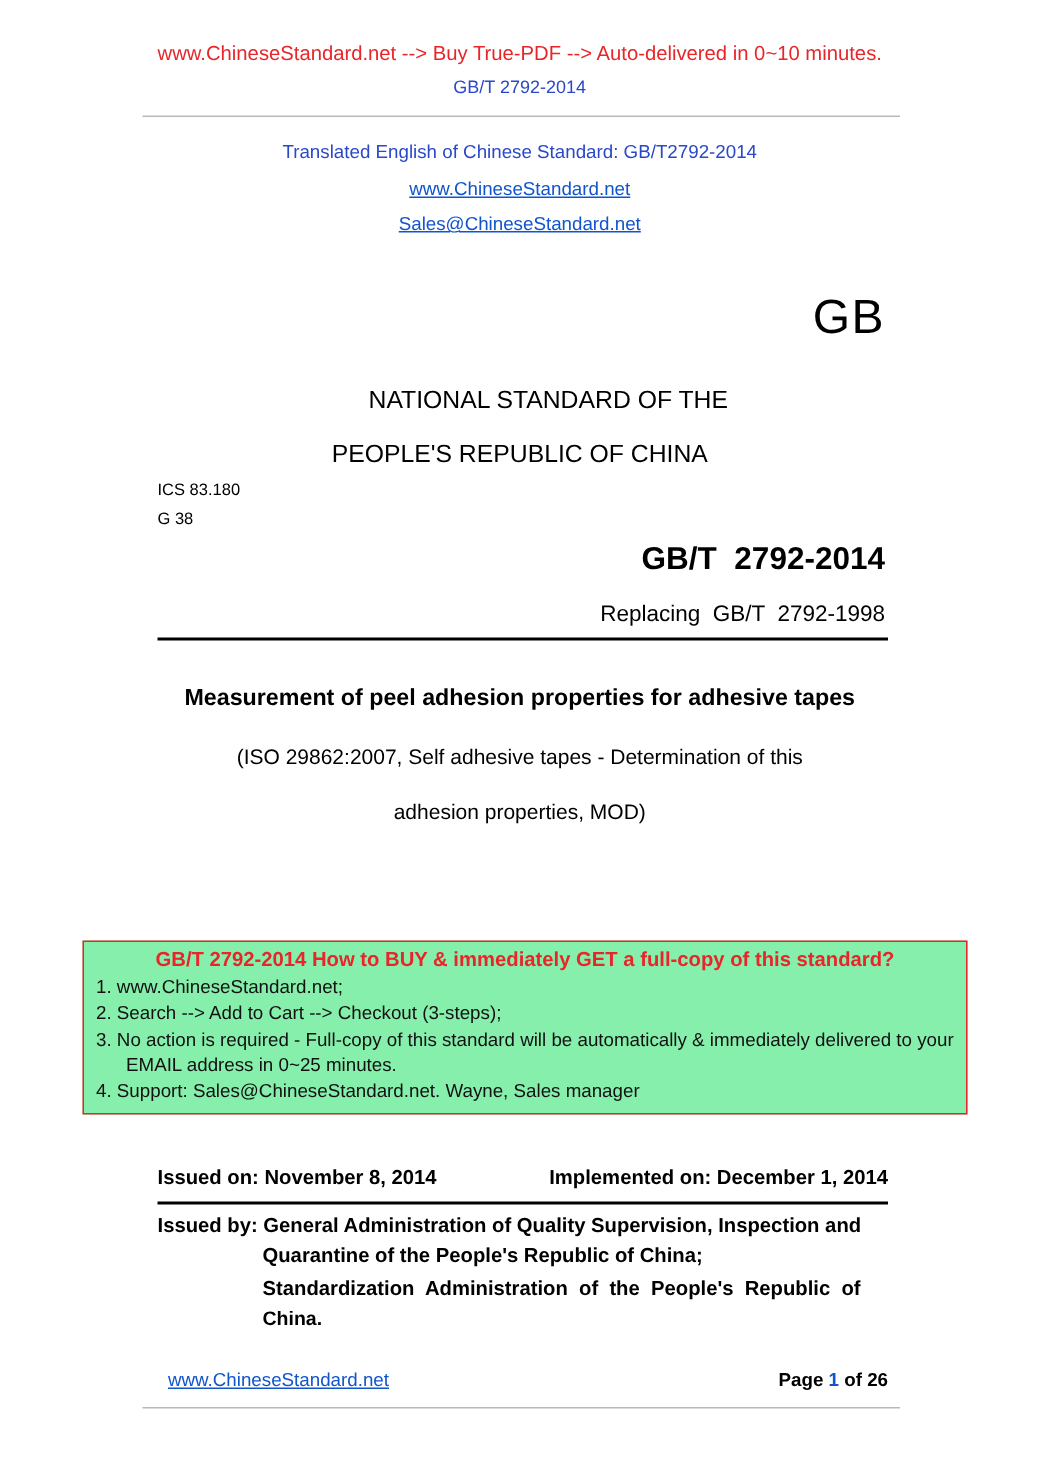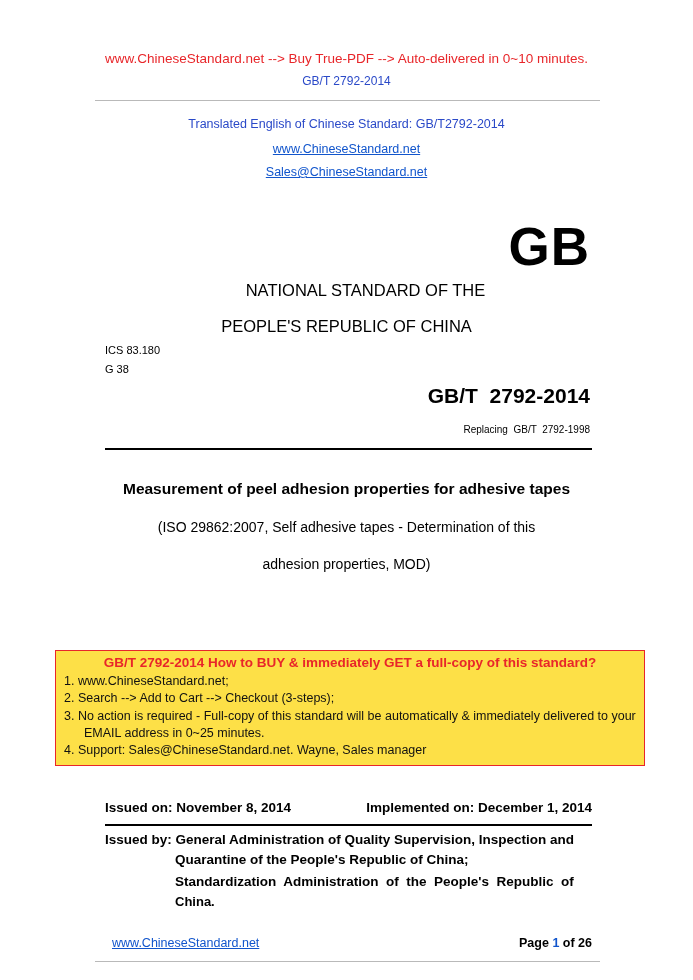--- a/index.html
+++ b/index.html
@@ -4,53 +4,53 @@
 <style>
   * { margin: 0; padding: 0; box-sizing: border-box; }
   html, body { background: #ffffff; }
   body {
     width: 693px; height: 980px;
     position: relative;
     font-family: "Liberation Sans", sans-serif;
     color: #000;
     overflow: hidden;
   }
-  .abs { position: absolute; margin-top: 23px; }
+  .abs { position: absolute; }
   .center { left: 0; right: 0; text-align: center; }
   .blue { color: var(--heading-blue, #2a49c8); }
   .link { color: var(--link-blue, #1155cc); text-decoration: underline; cursor: pointer; }
   .redtext { color: var(--red, #e60000); }
   .pre { white-space: pre; }
 
   .promo { top: 28px; font-size: 13.5px; font-weight: 400; }
   .doc-code-top { top: 51px; font-size: 12px; }
   .hr-light { height: 1px; background: #b9b9b9; }
   .hr1 { top: 77px; left: 95px; width: 505px; }
   .translated { top: 94px; font-size: 12.5px; }
   .hdr-link1 { top: 119px; }
   .hdr-link2 { top: 142px; }
   .hdr-link-wrap { font-size: 12.5px; }
 
-  .gb-logo { top: 193px; right: 103px; font-size: 53px; font-weight: 700; letter-spacing: 1px; }
+  .gb-logo { top: 193px; right: 103px; font-size: 32px; font-weight: 400; letter-spacing: 1px; }
   .nat1 { top: 258px; font-size: 16.5px; padding-left: 38px; }
   .nat2 { top: 294px; font-size: 16.5px; }
   .ics  { top: 321px; left: 105px; font-size: 11px; }
   .g38  { top: 340px; left: 105px; font-size: 11px; }
   .std-code { top: 361px; right: 103px; font-size: 21px; font-weight: 700; }
-  .replacing { top: 401px; right: 103px; font-size: 10px; }
+  .replacing { top: 401px; right: 103px; font-size: 15px; }
   .hr-thick { top: 425px; left: 105px; width: 487px; height: 2px; background: #000; }
 
   .title { top: 457px; font-size: 15.5px; font-weight: 700; }
   .subtitle1 { top: 496px; font-size: 14px; }
   .subtitle2 { top: 533px; font-size: 14px; }
 
   .buy-box {
     top: 627px; left: 55px; width: 590px;
     border: 1.5px solid var(--red, #e60000);
-    background: #fde047;
+    background: #86efac;
     padding: 4px 8px 6px 8px;
   }
   .buy-title { text-align: center; font-size: 13.5px; font-weight: 700; margin-bottom: 3px; }
   .buy-item { font-size: 12.5px; line-height: 1.38; padding-left: 20px; text-indent: -20px; color: #111; }
 
   .dates-row { top: 777px; left: 105px; right: 101px; display: flex; justify-content: space-between; font-size: 13.5px; font-weight: 700; }
   .hr-dates { top: 801px; left: 105px; width: 487px; height: 1.5px; background: #000; }
 
   .issuer1 { top: 809px; left: 105px; width: 487px; font-size: 13.5px; font-weight: 700; }
   .issuer2 { top: 829px; left: 175px; font-size: 13.5px; font-weight: 700; }

